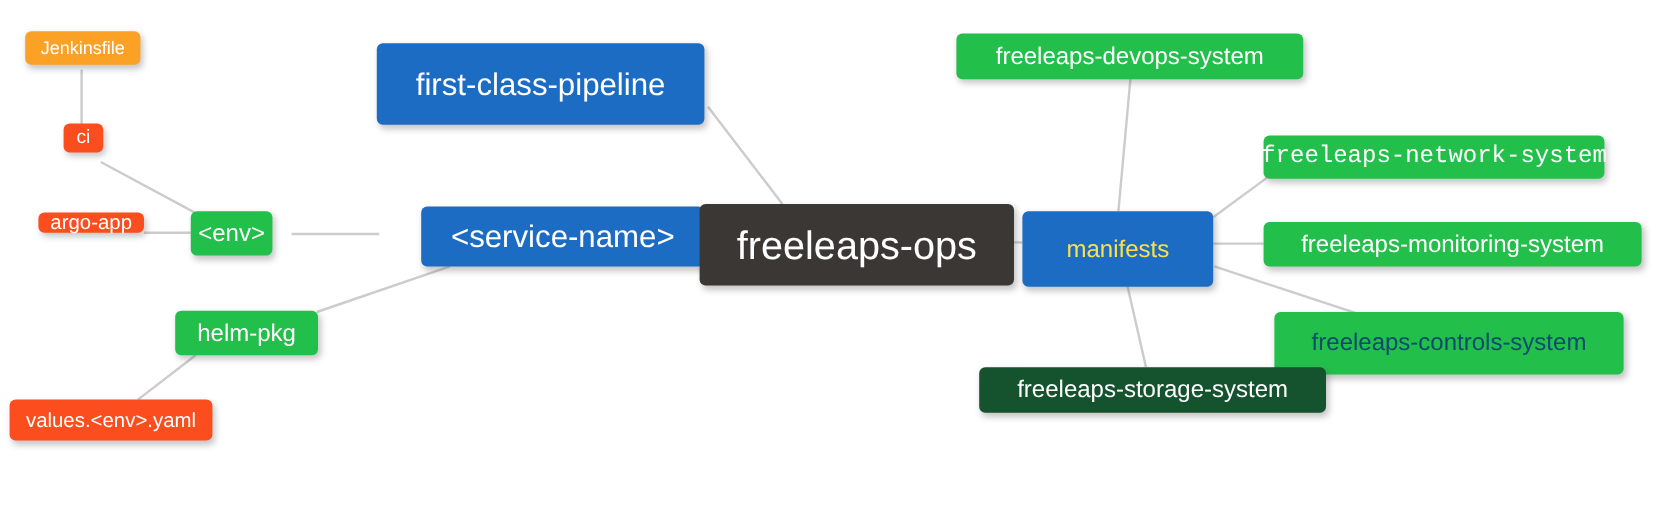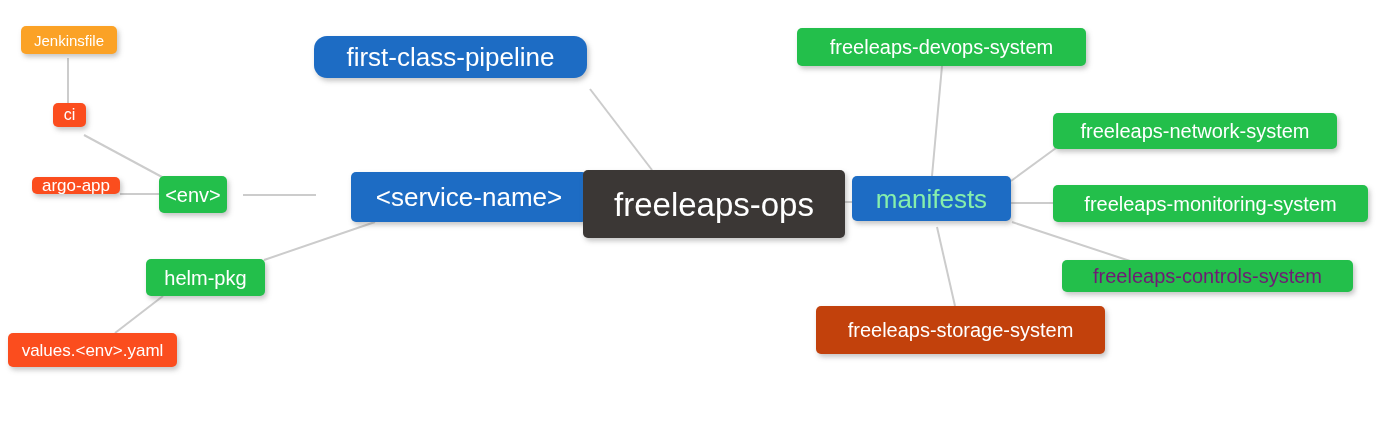--- a/index.html
+++ b/index.html
@@ -56,22 +56,22 @@
       <line x1="1011" y1="203" x2="1053" y2="203" stroke="#cccccc" stroke-width="2"></line>
       <line x1="1012" y1="222" x2="1130" y2="261" stroke="#cccccc" stroke-width="2"></line>
       <line x1="937" y1="227" x2="955" y2="306" stroke="#cccccc" stroke-width="2"></line>
     </svg>
 <div class="node" style="left: 21px; top: 26px; width: 96px; height: 28px; font-size: 15px; background: rgb(251, 162, 38); color: rgb(255, 255, 255);">Jenkinsfile</div>
     <div class="node" style="left: 53px; top: 103px; width: 33px; height: 24px; font-size: 16px; background: rgb(251, 77, 30); color: rgb(255, 255, 255);">ci</div>
     <div class="node" style="left: 32px; top: 177px; width: 88px; height: 17px; font-size: 17px; background: rgb(251, 77, 30); color: rgb(255, 255, 255); text-align: center;">argo-app</div>
     <div class="node" style="left: 159px; top: 176px; width: 68px; height: 37px; font-size: 20px; background: rgb(35, 191, 75); color: rgb(255, 255, 255);">&lt;env&gt;</div>
     <div class="node" style="left: 8px; top: 333px; width: 169px; height: 34px; font-size: 17px; background: rgb(251, 77, 30); color: rgb(255, 255, 255);">values.&lt;env&gt;.yaml</div>
     <div class="node" style="left: 146px; top: 259px; width: 119px; height: 37px; font-size: 20px; background: rgb(35, 191, 75); color: rgb(255, 255, 255);">helm-pkg</div>
-    <div class="node" style="left: 314px; top: 36px; width: 273px; height: 42px; font-size: 26px; background: rgb(29, 108, 196); color: rgb(255, 255, 255); border-radius: 13px;">first-class-pipeline</div>
+    <div class="node" style="left: 314px; top: 36px; width: 273px; height: 68px; font-size: 26px; background: rgb(29, 108, 196); color: rgb(255, 255, 255);">first-class-pipeline</div>
     <div class="node" style="left: 316px; top: 172px; width: 236px; height: 50px; font-size: 26px; background: rgb(29, 108, 196); color: rgb(255, 255, 255); margin-left: 35px;">&lt;service-name&gt;</div>
     <div class="node" style="left: 583px; top: 170px; width: 262px; height: 68px; font-size: 33px; background: rgb(59, 55, 53); color: rgb(255, 255, 255); text-align: right;">freeleaps-ops</div>
-    <div class="node" style="left: 852px; top: 176px; width: 159px; height: 45px; font-size: 26px; background: rgb(29, 108, 196); color: #86efac;">manifests</div>
+    <div class="node" style="left: 852px; top: 176px; width: 159px; height: 63px; font-size: 20px; background: rgb(29, 108, 196); color: #fde047;">manifests</div>
     <div class="node" style="left: 797px; top: 28px; width: 289px; height: 38px; font-size: 20px; background: rgb(35, 191, 75); color: rgb(255, 255, 255);">freeleaps-devops-system</div>
-    <div class="node" style="left: 1053px; top: 113px; width: 284px; height: 36px; font-size: 20px; background: rgb(35, 191, 75); color: rgb(255, 255, 255);">freeleaps-network-system</div>
+    <div class="node" style="left: 1053px; top: 113px; width: 284px; height: 36px; font-size: 20px; background: rgb(35, 191, 75); color: rgb(255, 255, 255); font-family: Liberation Mono, monospace;">freeleaps-network-system</div>
     <div class="node" style="left: 1053px; top: 185px; width: 315px; height: 37px; font-size: 20px; background: rgb(35, 191, 75); color: rgb(255, 255, 255);">freeleaps-monitoring-system</div>
-    <div class="node" style="left: 1062px; top: 260px; width: 291px; height: 32px; font-size: 20px; background: rgb(35, 191, 75); color: #701a75;">freeleaps-controls-system</div>
-    <div class="node" style="left: 816px; top: 306px; width: 289px; height: 48px; font-size: 20px; background: #c2410c; color: rgb(255, 255, 255);">freeleaps-storage-system</div>
+    <div class="node" style="left: 1062px; top: 260px; width: 291px; height: 52px; font-size: 20px; background: rgb(35, 191, 75); color: #0c4a6e;">freeleaps-controls-system</div>
+    <div class="node" style="left: 816px; top: 306px; width: 289px; height: 38px; font-size: 20px; background: #14532d; color: rgb(255, 255, 255);">freeleaps-storage-system</div>
   </div>
 
 </body></html>

